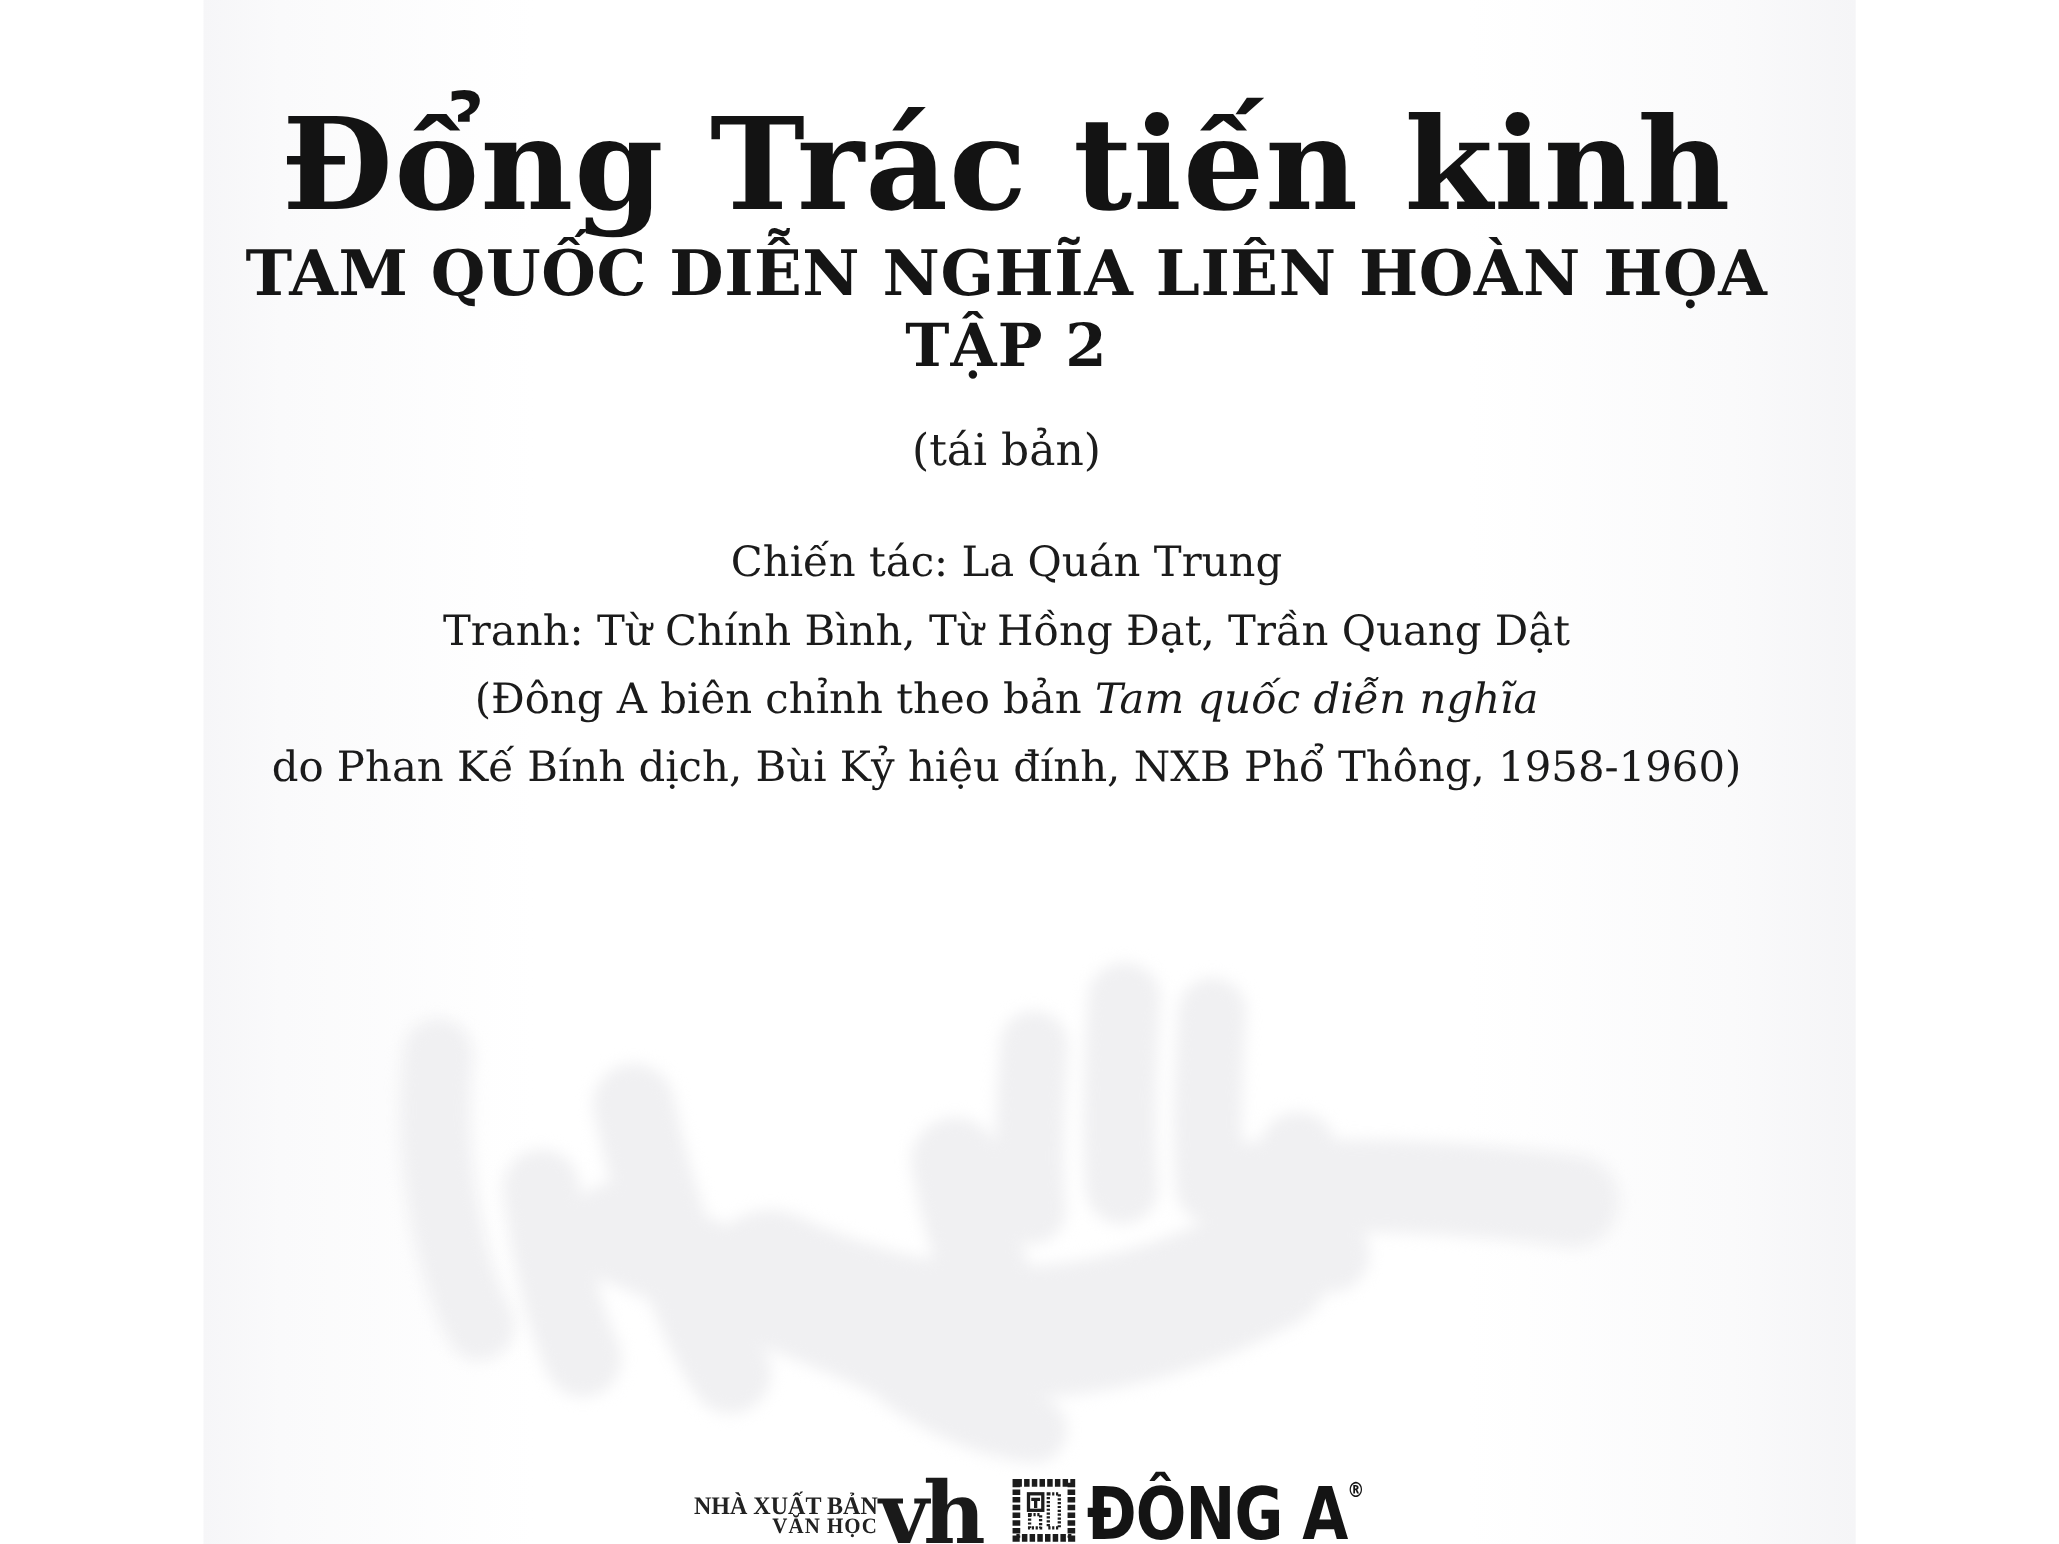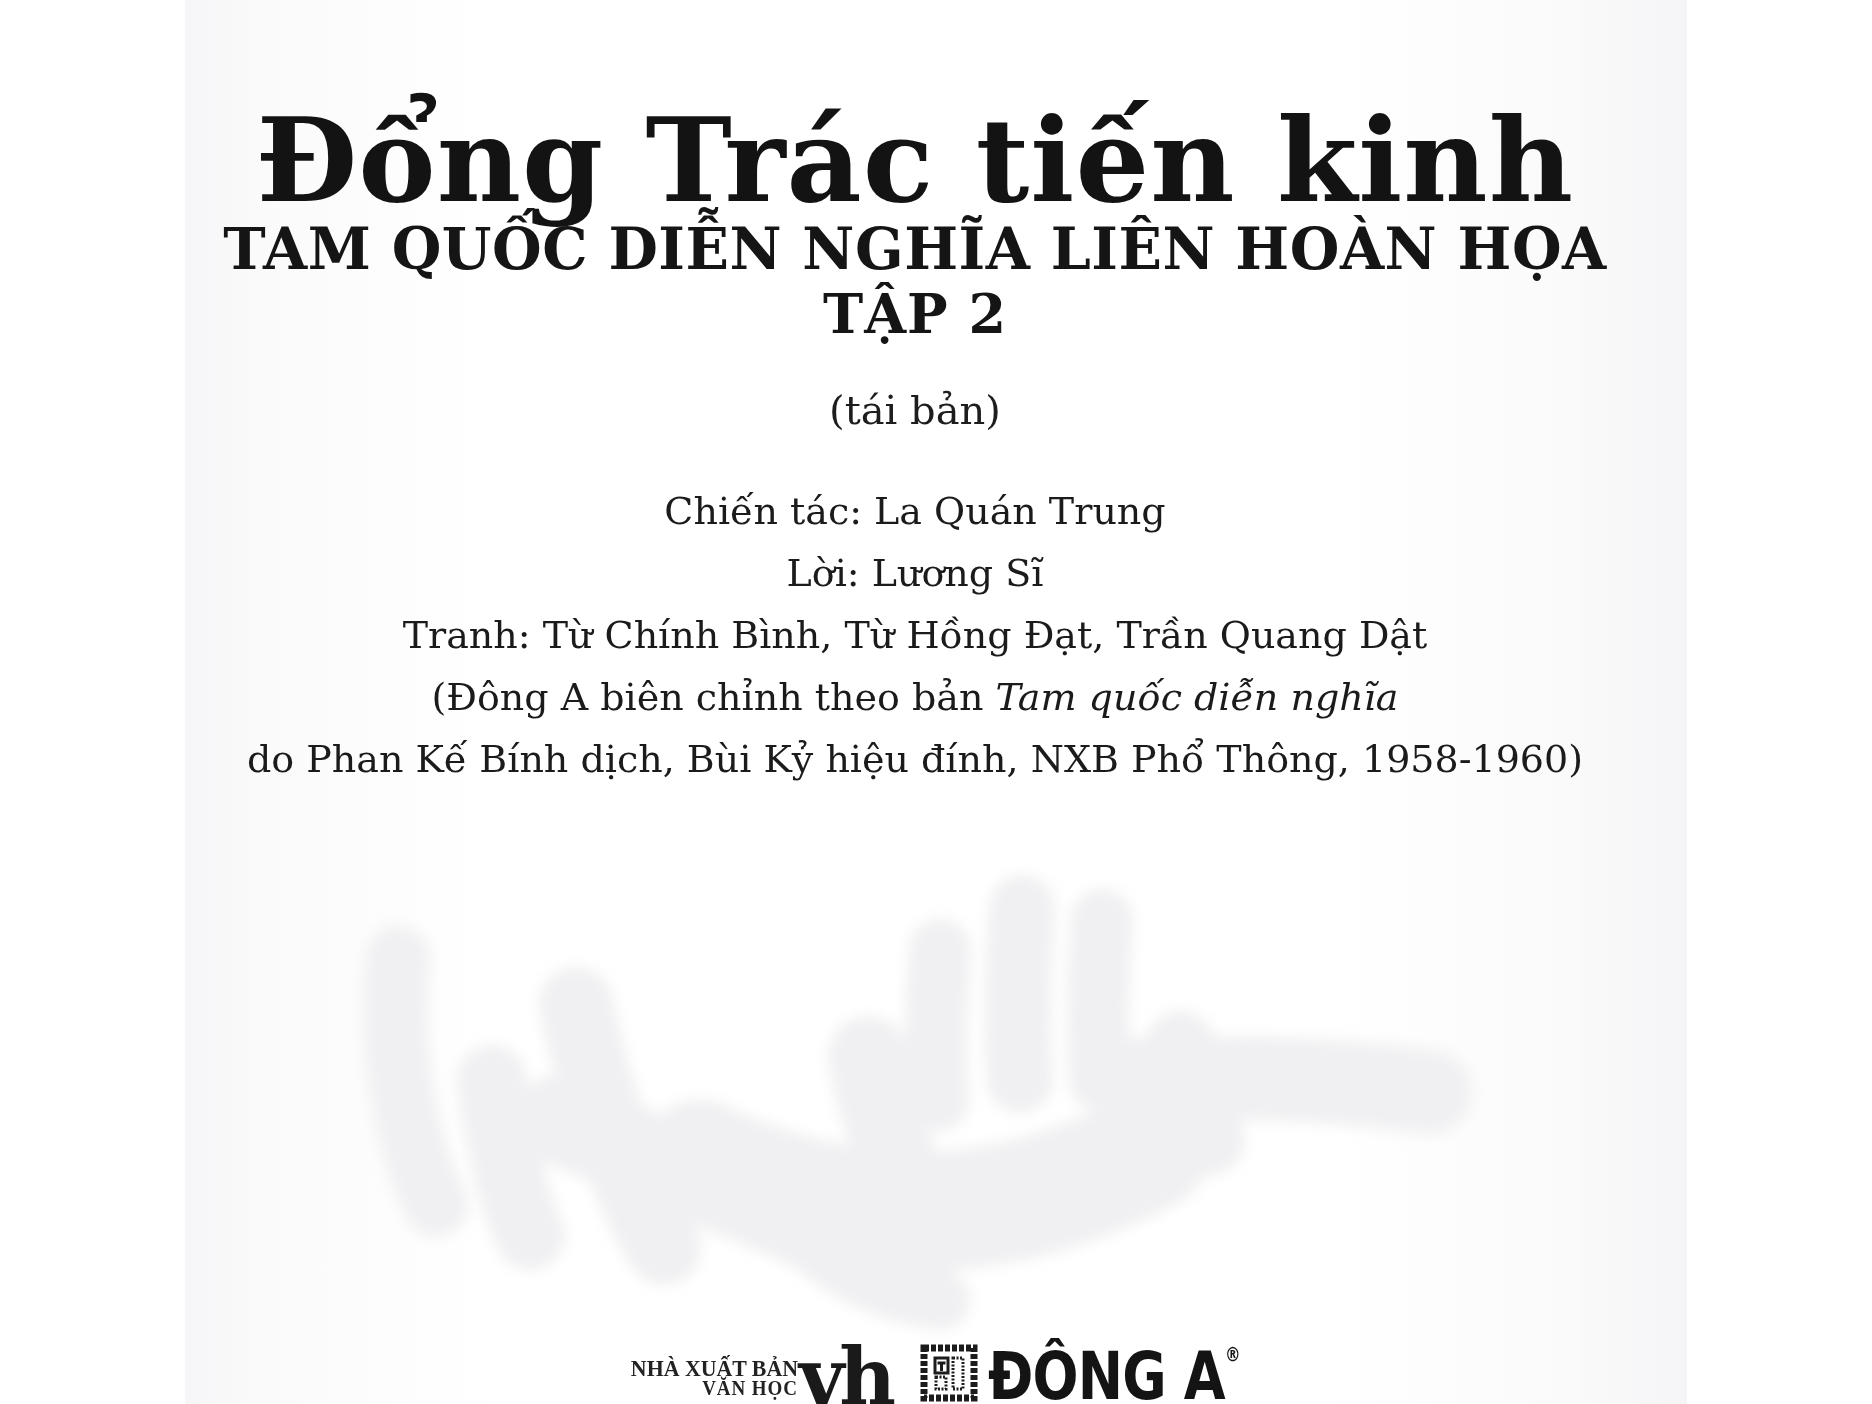--- a/index.html
+++ b/index.html
@@ -7,21 +7,21 @@
     position:relative;width:1872px;height:1404px;overflow:hidden;
     background:#ffffff;color:#1a1a1a;
     font-family:"DejaVu Serif","Liberation Serif",serif;
   }
   .page-bg{
     position:absolute;left:185px;top:0;width:1502px;height:1404px;
     background:linear-gradient(90deg,#f6f6f8 0px,#fafafb 70px,#ffffff 300px,#ffffff 1150px,#fafafb 1390px,#f5f5f7 1502px);
   }
   .watermark{position:absolute;left:0;top:0;filter:blur(7px);}
   .txt{position:absolute;left:165px;width:1500px;text-align:center;white-space:nowrap;}
-  .title{top:22px;font-size:116px;line-height:120px;font-weight:bold;color:#131313;letter-spacing:1px;}
+  .title{top:12px;font-size:116px;line-height:120px;font-weight:bold;color:#131313;letter-spacing:1px;}
   .subtitle{top:169px;font-size:57px;line-height:66px;font-weight:bold;color:#151515;letter-spacing:0.5px;text-align:center;}
   .volume{top:285px;font-size:54px;line-height:58px;font-weight:bold;color:#151515;letter-spacing:1px;}
   .edition{top:387px;font-size:40px;line-height:46px;color:#1d1d1d;}
   .credits{top:480px;font-size:38px;line-height:62px;color:#1b1b1b;}
   .credit-line{height:62px;}
   .italic{font-style:italic;}
   
   .pub-text{
     position:absolute;left:540px;top:1358px;width:258px;text-align:right;
     font-family:"Liberation Serif","DejaVu Serif",serif;font-weight:bold;color:#222;
@@ -70,21 +70,20 @@
   <h1 class="txt title">Đổng Trác tiến kinh</h1>
 
   <h2 class="txt subtitle">TAM QUỐC DIỄN NGHĨA LIÊN HOÀN HỌA</h2>
 
   <div class="txt volume">TẬP 2</div>
 
   <div class="txt edition">(tái bản)</div>
 
   <div class="txt credits">
     <div class="credit-line">Chiến tác: La Quán Trung</div>
-    <div class="credit-line">Lời: Lương Sĩ</div>
     <div class="credit-line">Tranh: Từ Chính Bình, Từ Hồng Đạt, Trần Quang Dật</div>
     <div class="credit-line"><span>(Đông A biên chỉnh theo bản </span><span class="italic">Tam quốc diễn nghĩa</span></div>
     <div class="credit-line">do Phan Kế Bính dịch, Bùi Kỷ hiệu đính, NXB Phổ Thông, 1958-1960)</div>
   </div>
 
   <div class="pub-text">
     <div class="pub-line1">NHÀ XUẤT BẢN</div>
     <div class="pub-line2">VĂN HỌC</div>
   </div>
 

